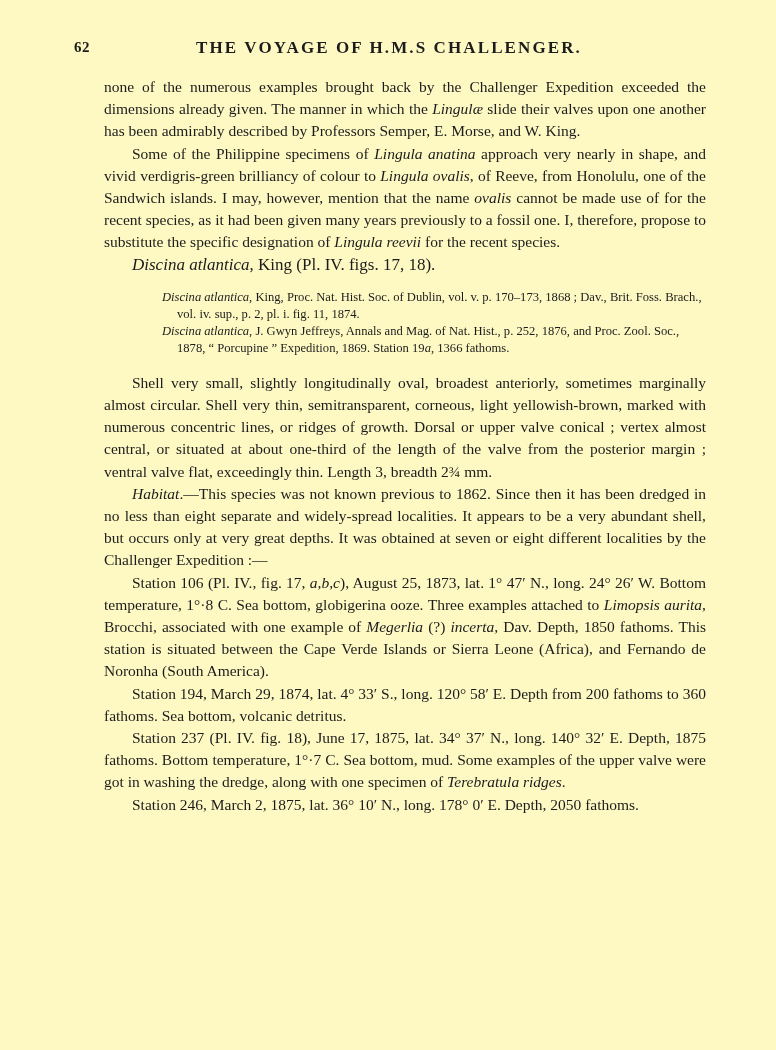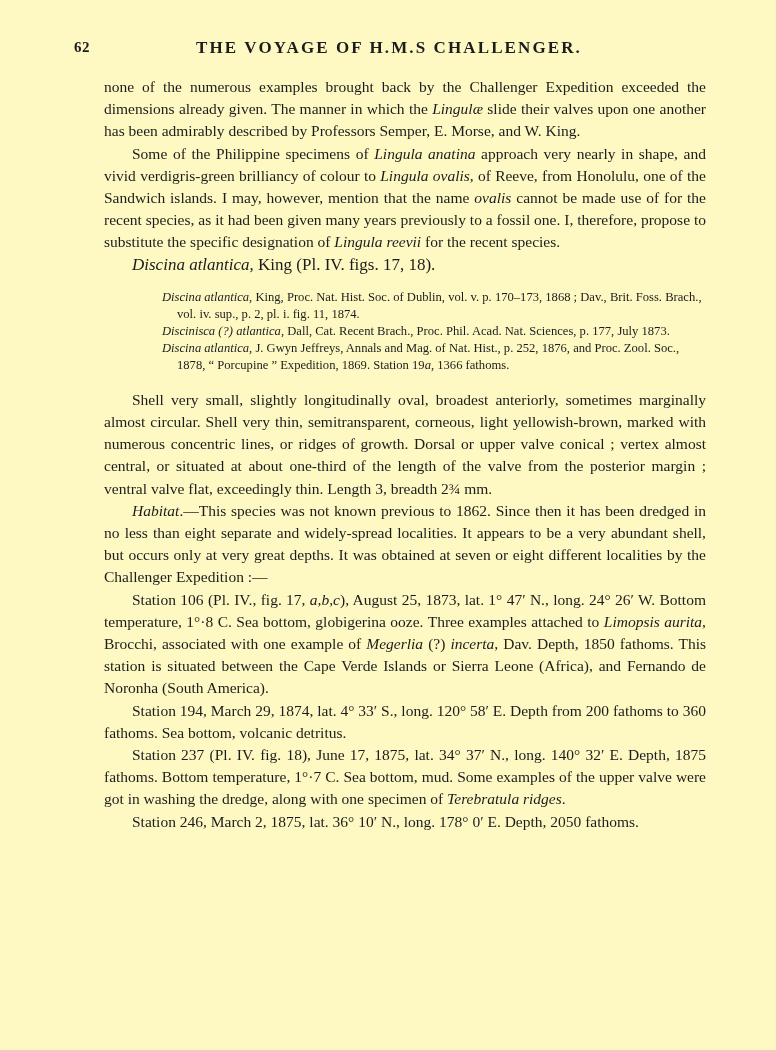--- a/index.html
+++ b/index.html
@@ -90,21 +90,20 @@
 
     <p class="para noindent">none of the numerous examples brought back by the Challenger Expedition exceeded the dimensions already given. The manner in which the <i>Lingulæ</i> slide their valves upon one another has been admirably described by Professors Semper, E. Morse, and W. King.</p>
 
     <p class="para">Some of the Philippine specimens of <i>Lingula anatina</i> approach very nearly in shape, and vivid verdigris-green brilliancy of colour to <i>Lingula ovalis</i>, of Reeve, from Honolulu, one of the Sandwich islands. I may, however, mention that the name <i>ovalis</i> cannot be made use of for the recent species, as it had been given many years previously to a fossil one. I, therefore, propose to substitute the specific designation of <i>Lingula reevii</i> for the recent species.</p>
 
 
     <h3 class="species-heading"><i>Discina atlantica</i>, King (Pl. IV. figs. 17, 18).</h3>
 
     <div class="references">
       <p class="ref"><i>Discina atlantica</i>, King, Proc. Nat. Hist. Soc. of Dublin, vol. v. p. 170–173, 1868 ; Dav., Brit. Foss. Brach., vol. iv. sup., p. 2, pl. i. fig. 11, 1874.</p>
-      <p class="ref"><i>Discinisca (?) atlantica</i>, Dall, Cat. Recent Brach., Proc. Phil. Acad. Nat. Sciences, p. 177, July 1873.</p>
       <p class="ref"><i>Discina atlantica</i>, J. Gwyn Jeffreys, Annals and Mag. of Nat. Hist., p. 252, 1876, and Proc. Zool. Soc., 1878, “ Porcupine ” Expedition, 1869. Station 19<i>a</i>, 1366 fathoms.</p>
     </div>
 
     <p class="para">Shell very small, slightly longitudinally oval, broadest anteriorly, sometimes marginally almost circular. Shell very thin, semitransparent, corneous, light yellowish-brown, marked with numerous concentric lines, or ridges of growth. Dorsal or upper valve conical ; vertex almost central, or situated at about one-third of the length of the valve from the posterior margin ; ventral valve flat, exceedingly thin. Length 3, breadth 2¾ mm.</p>
 
     <p class="para"><i>Habitat</i>.—This species was not known previous to 1862. Since then it has been dredged in no less than eight separate and widely-spread localities. It appears to be a very abundant shell, but occurs only at very great depths. It was obtained at seven or eight different localities by the Challenger Expedition :—</p>
 
     <p class="para">Station 106 (Pl. IV., fig. 17, <i>a,b,c</i>), August 25, 1873, lat. 1° 47′ N., long. 24° 26′ W. Bottom temperature, 1°·8 C. Sea bottom, globigerina ooze. Three examples attached to <i>Limopsis aurita</i>, Brocchi, associated with one example of <i>Megerlia</i> (?) <i>incerta</i>, Dav. Depth, 1850 fathoms. This station is situated between the Cape Verde Islands or Sierra Leone (Africa), and Fernando de Noronha (South America).</p>
 
     <p class="para">Station 194, March 29, 1874, lat. 4° 33′ S., long. 120° 58′ E. Depth from 200 fathoms to 360 fathoms. Sea bottom, volcanic detritus.</p>

